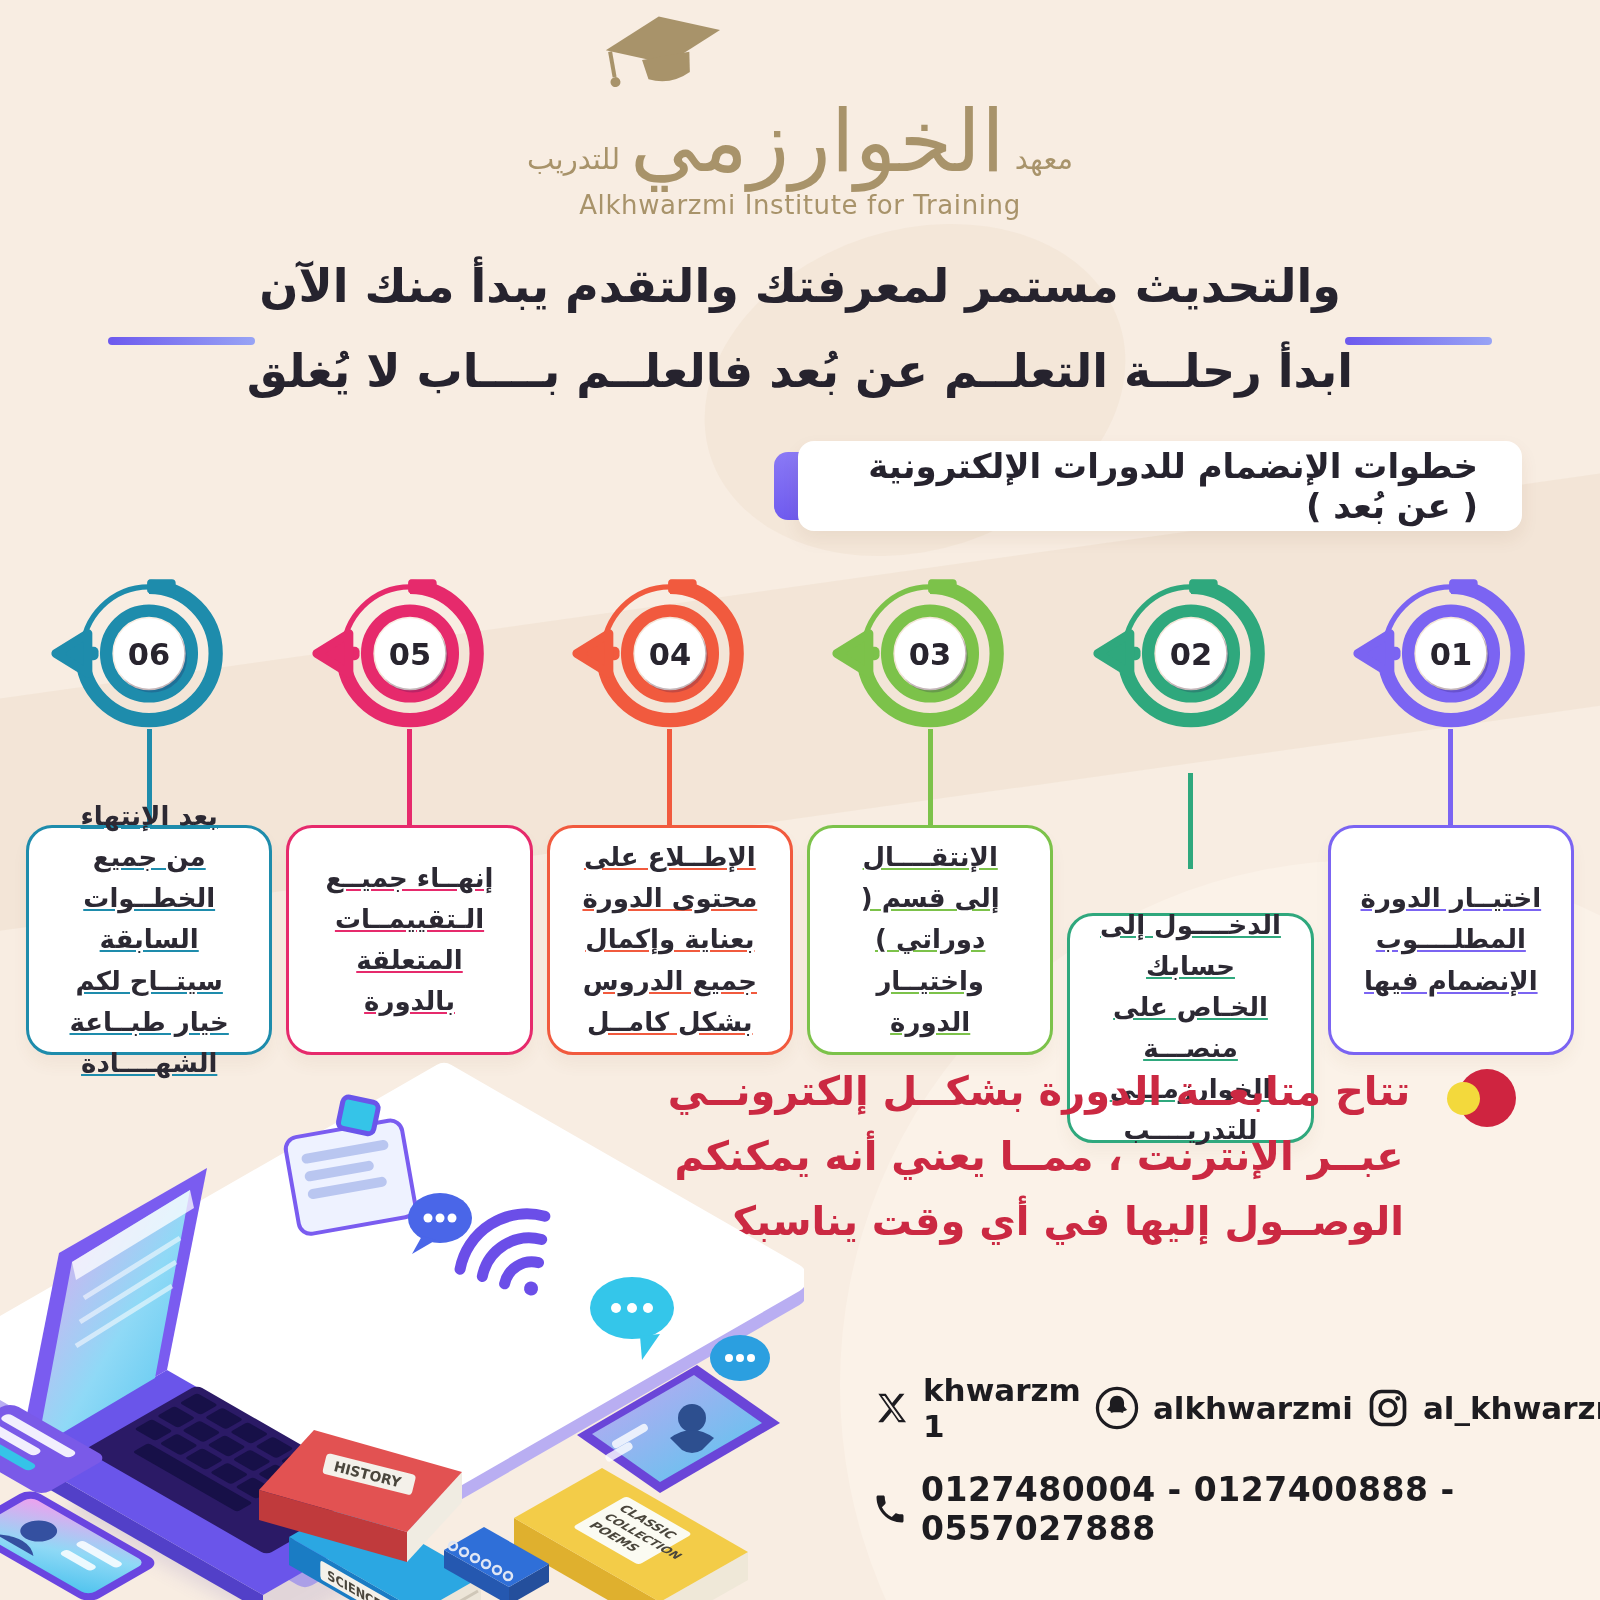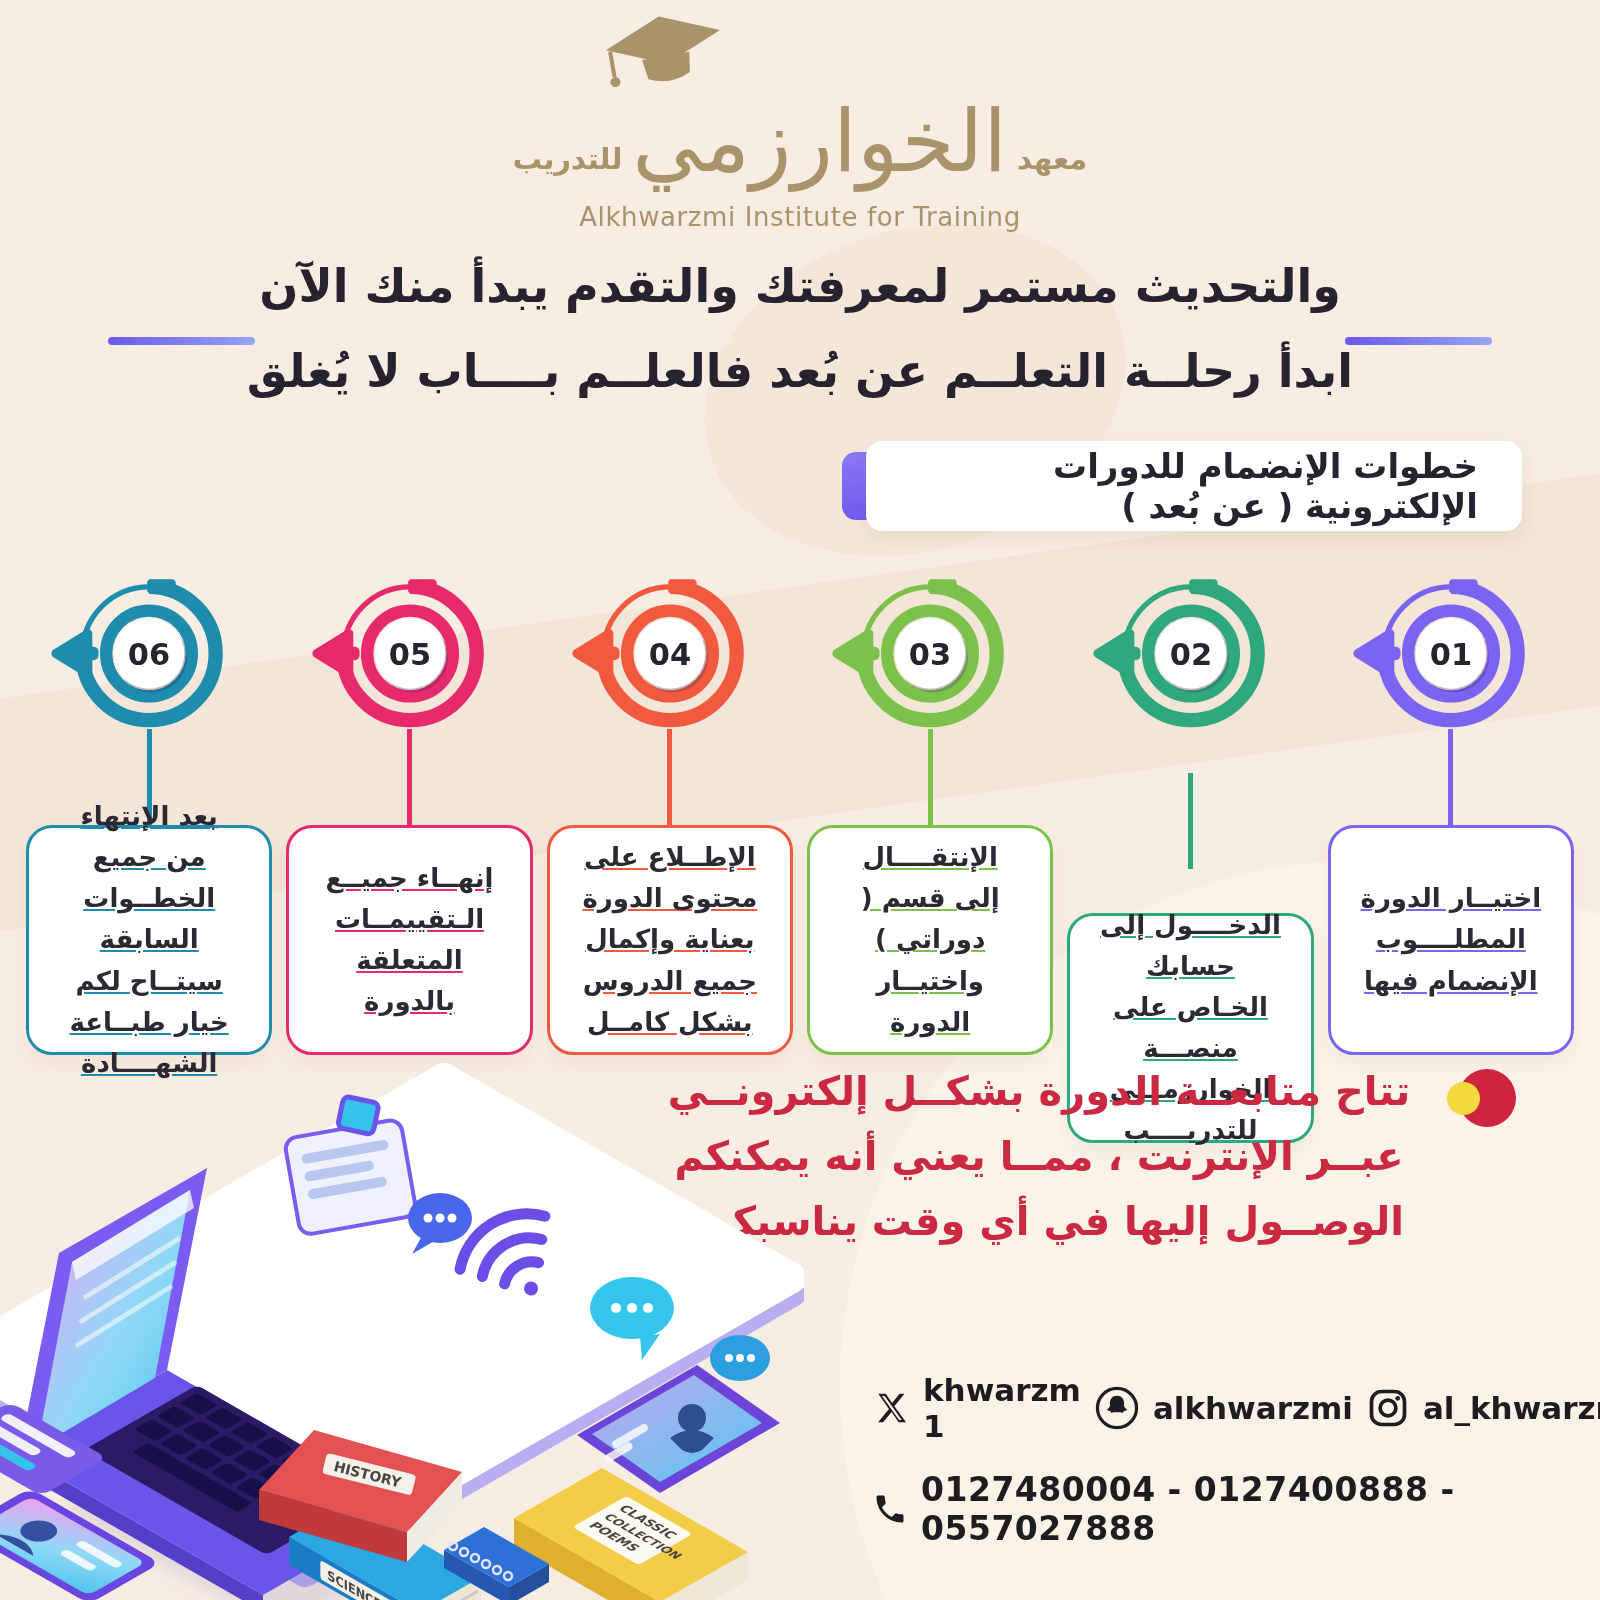--- a/index.html
+++ b/index.html
@@ -11,32 +11,32 @@
   .bg-band{position:absolute;top:585px;left:-160px;width:1950px;height:230px;
     background:#ecdbc8;opacity:.42;border-radius:300px;transform:rotate(-8deg);}
   .bg-swoosh{position:absolute;top:230px;right:470px;width:430px;height:320px;
     background:#f0e1d1;opacity:.55;border-radius:50%;transform:rotate(-18deg);}
   .bg-corner{position:absolute;right:-290px;bottom:-310px;width:1050px;height:1050px;
     background:#fbf2e8;border-radius:50%;}
   
   .logo{position:absolute;top:26px;left:0;right:0;display:flex;flex-direction:column;align-items:center;color:#a8936a;}
   .logo-row{position:relative;display:flex;align-items:flex-end;direction:rtl;gap:10px;height:158px;}
   .logo-big{font-size:86px;line-height:1;letter-spacing:-2px;}
-  .logo-small{font-size:29px;line-height:1;margin-bottom:10px;font-weight:bold;margin-top:40px;}
+  .logo-small{font-size:29px;line-height:1;margin-bottom:10px;font-weight:normal;margin-top:40px;}
   .logo-cap{position:absolute;top:-14px;left:50%;transform:translateX(-205px) rotate(-10deg);}
-  .logo-en{font-size:26px;margin-top:18px;letter-spacing:.6px;color:#a8936a;}
+  .logo-en{font-size:26px;margin-top:6px;letter-spacing:.6px;color:#a8936a;}
   
   .heading{position:absolute;top:244px;left:0;right:0;text-align:center;direction:rtl;
     color:#26232e;font-weight:bold;font-size:46px;line-height:1.85;}
   .dash{position:absolute;top:337px;width:147px;height:8px;border-radius:5px;
     background:linear-gradient(90deg,#6d59ee,#98a4f5);}
   .dash.left{left:108px;}
   .dash.right{right:108px;}
   
-  .steps-title-wrap{position:absolute;top:441px;right:78px;width:656px;height:90px;}
+  .steps-title-wrap{position:absolute;top:441px;right:78px;width:724px;height:90px;}
   .steps-title-tab{position:absolute;left:-24px;top:11px;width:58px;height:68px;border-radius:14px;
     background:linear-gradient(180deg,#8a79f5,#6f5bef);}
   .steps-title{position:absolute;inset:0;background:#ffffff;border-radius:16px;
     box-shadow:0 8px 18px rgba(110,70,30,.08);display:flex;align-items:center;justify-content:center;
     font-size:34px;font-weight:bold;color:#26232e;direction:rtl;padding:0 44px;}
   
   .steps{position:absolute;top:558px;left:26px;right:26px;display:grid;
     grid-template-columns:repeat(6,1fr);gap:14px;direction:rtl;}
   .step{display:flex;flex-direction:column;align-items:center;text-decoration:underline;}
   .medallion{width:200px;height:191px;display:block;}

